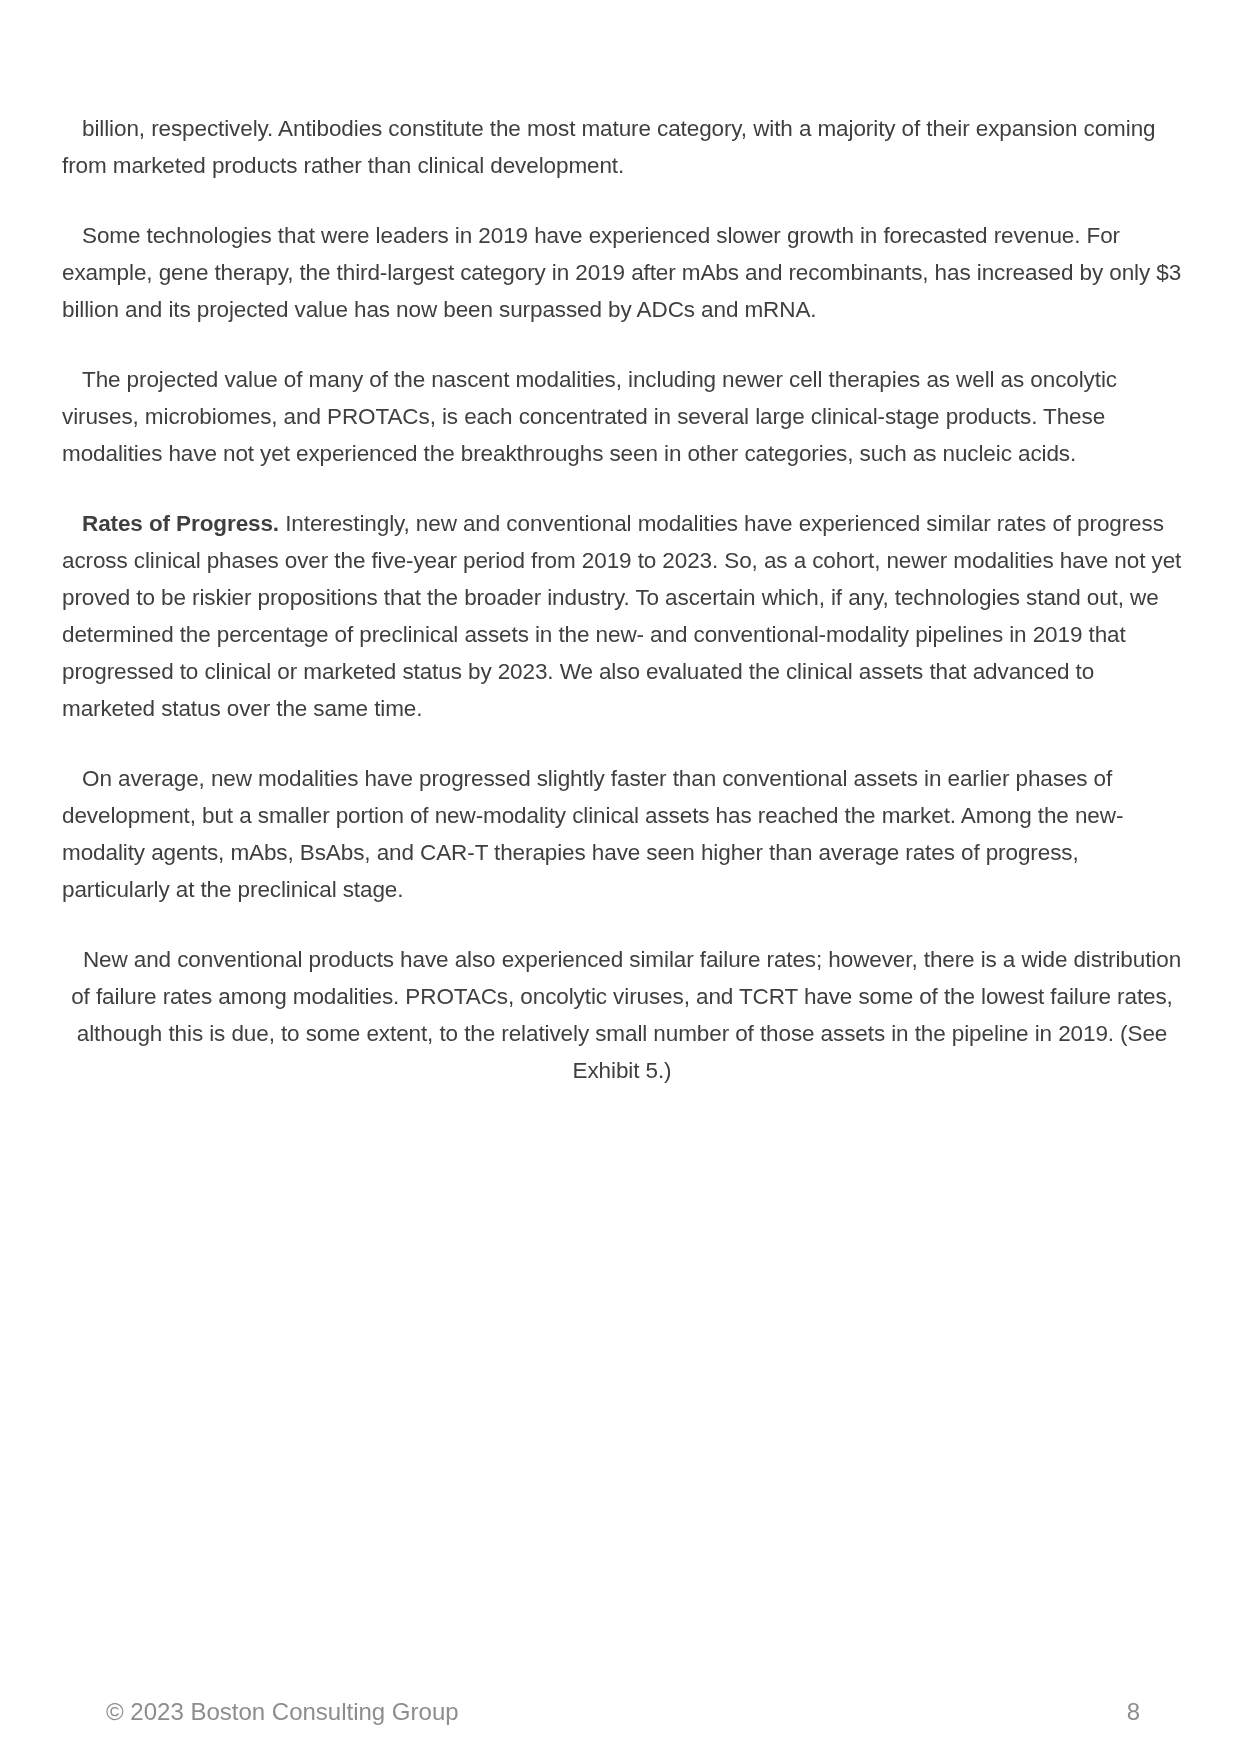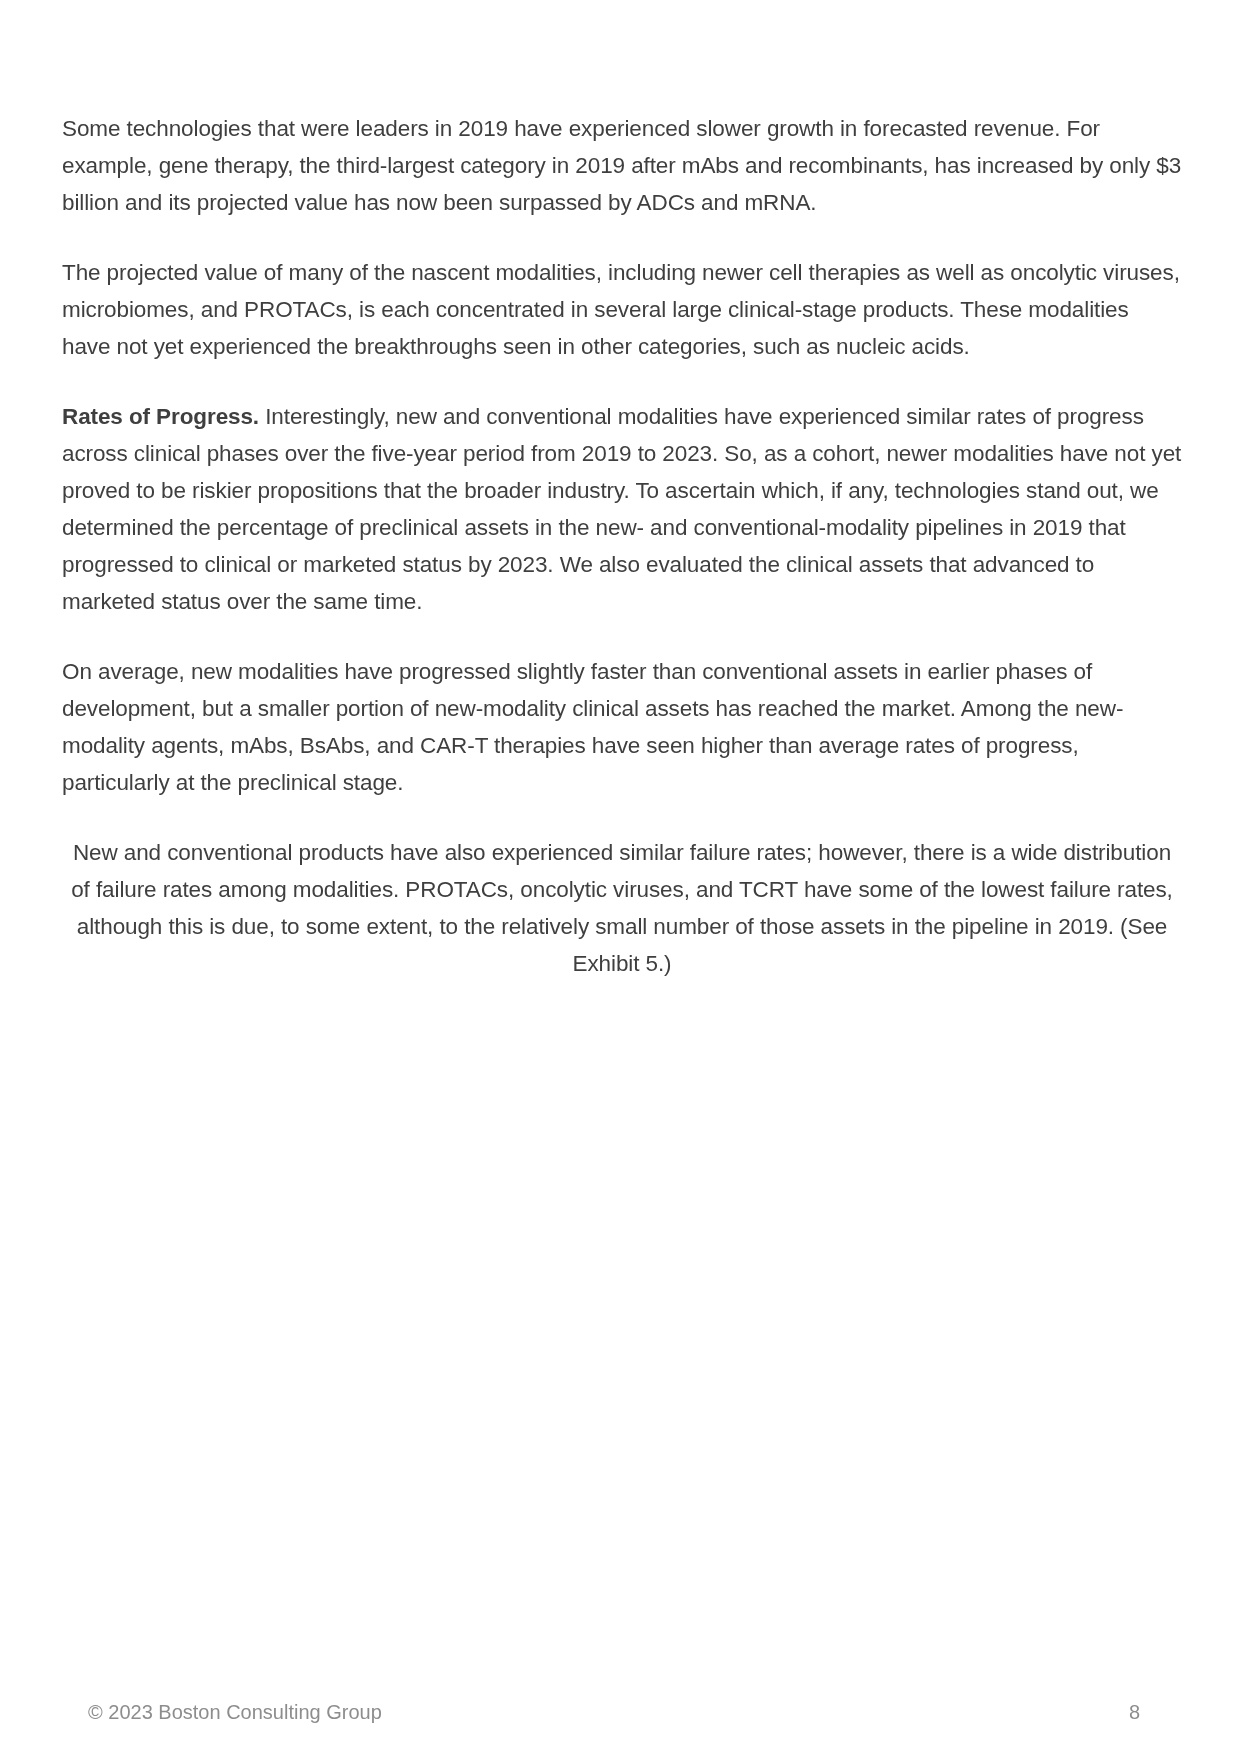--- a/index.html
+++ b/index.html
@@ -28,38 +28,40 @@
   .article-body p {
     margin: 0 0 33px 0;
   }
   .article-body p:last-child {
     margin-bottom: 16px;
     text-align: center;
   }
   .article-body strong {
     font-weight: 700;
     color: #3f3f3f;
+    margin-left: 20px;
   }
   .page-footer {
     position: absolute;
-    left: 88px;
+    left: 106px;
     right: 100px;
     top: 1698px;
     display: flex;
     justify-content: space-between;
     align-items: baseline;
     color: #8d8d8d;
-    font-size: 20px;
+    font-size: 24px;
     line-height: 28px;
   }
 </style>
 </head>
 <body>
 
 <main class="article-body">
+  <p><strong></strong><span>billion, respectively. Antibodies constitute the most mature category, with a majority of their expansion coming from marketed products rather than clinical development.</span></p>
   <p><strong></strong><span>Some technologies that were leaders in 2019 have experienced slower growth in forecasted revenue. For example, gene therapy, the third-largest category in 2019 after mAbs and recombinants, has increased by only $3 billion and its projected value has now been surpassed by ADCs and mRNA.</span></p>
   <p><strong></strong><span>The projected value of many of the nascent modalities, including newer cell therapies as well as oncolytic viruses, microbiomes, and PROTACs, is each concentrated in several large clinical-stage products. These modalities have not yet experienced the breakthroughs seen in other categories, such as nucleic acids.</span></p>
   <p><strong>Rates of Progress.</strong><span> Interestingly, new and conventional modalities have experienced similar rates of progress across clinical phases over the five-year period from 2019 to 2023. So, as a cohort, newer modalities have not yet proved to be riskier propositions that the broader industry. To ascertain which, if any, technologies stand out, we determined the percentage of preclinical assets in the new- and conventional-modality pipelines in 2019 that progressed to clinical or marketed status by 2023. We also evaluated the clinical assets that advanced to marketed status over the same time.</span></p>
   <p><strong></strong><span>On average, new modalities have progressed slightly faster than conventional assets in earlier phases of development, but a smaller portion of new-modality clinical assets has reached the market. Among the new-modality agents, mAbs, BsAbs, and CAR-T therapies have seen higher than average rates of progress, particularly at the preclinical stage.</span></p>
   <p><strong></strong><span>New and conventional products have also experienced similar failure rates; however, there is a wide distribution of failure rates among modalities. PROTACs, oncolytic viruses, and TCRT have some of the lowest failure rates, although this is due, to some extent, to the relatively small number of those assets in the pipeline in 2019. (See Exhibit 5.)</span></p>
 </main>
 
 <footer class="page-footer">
   <span>© 2023 Boston Consulting Group</span>
   <span>8</span>

